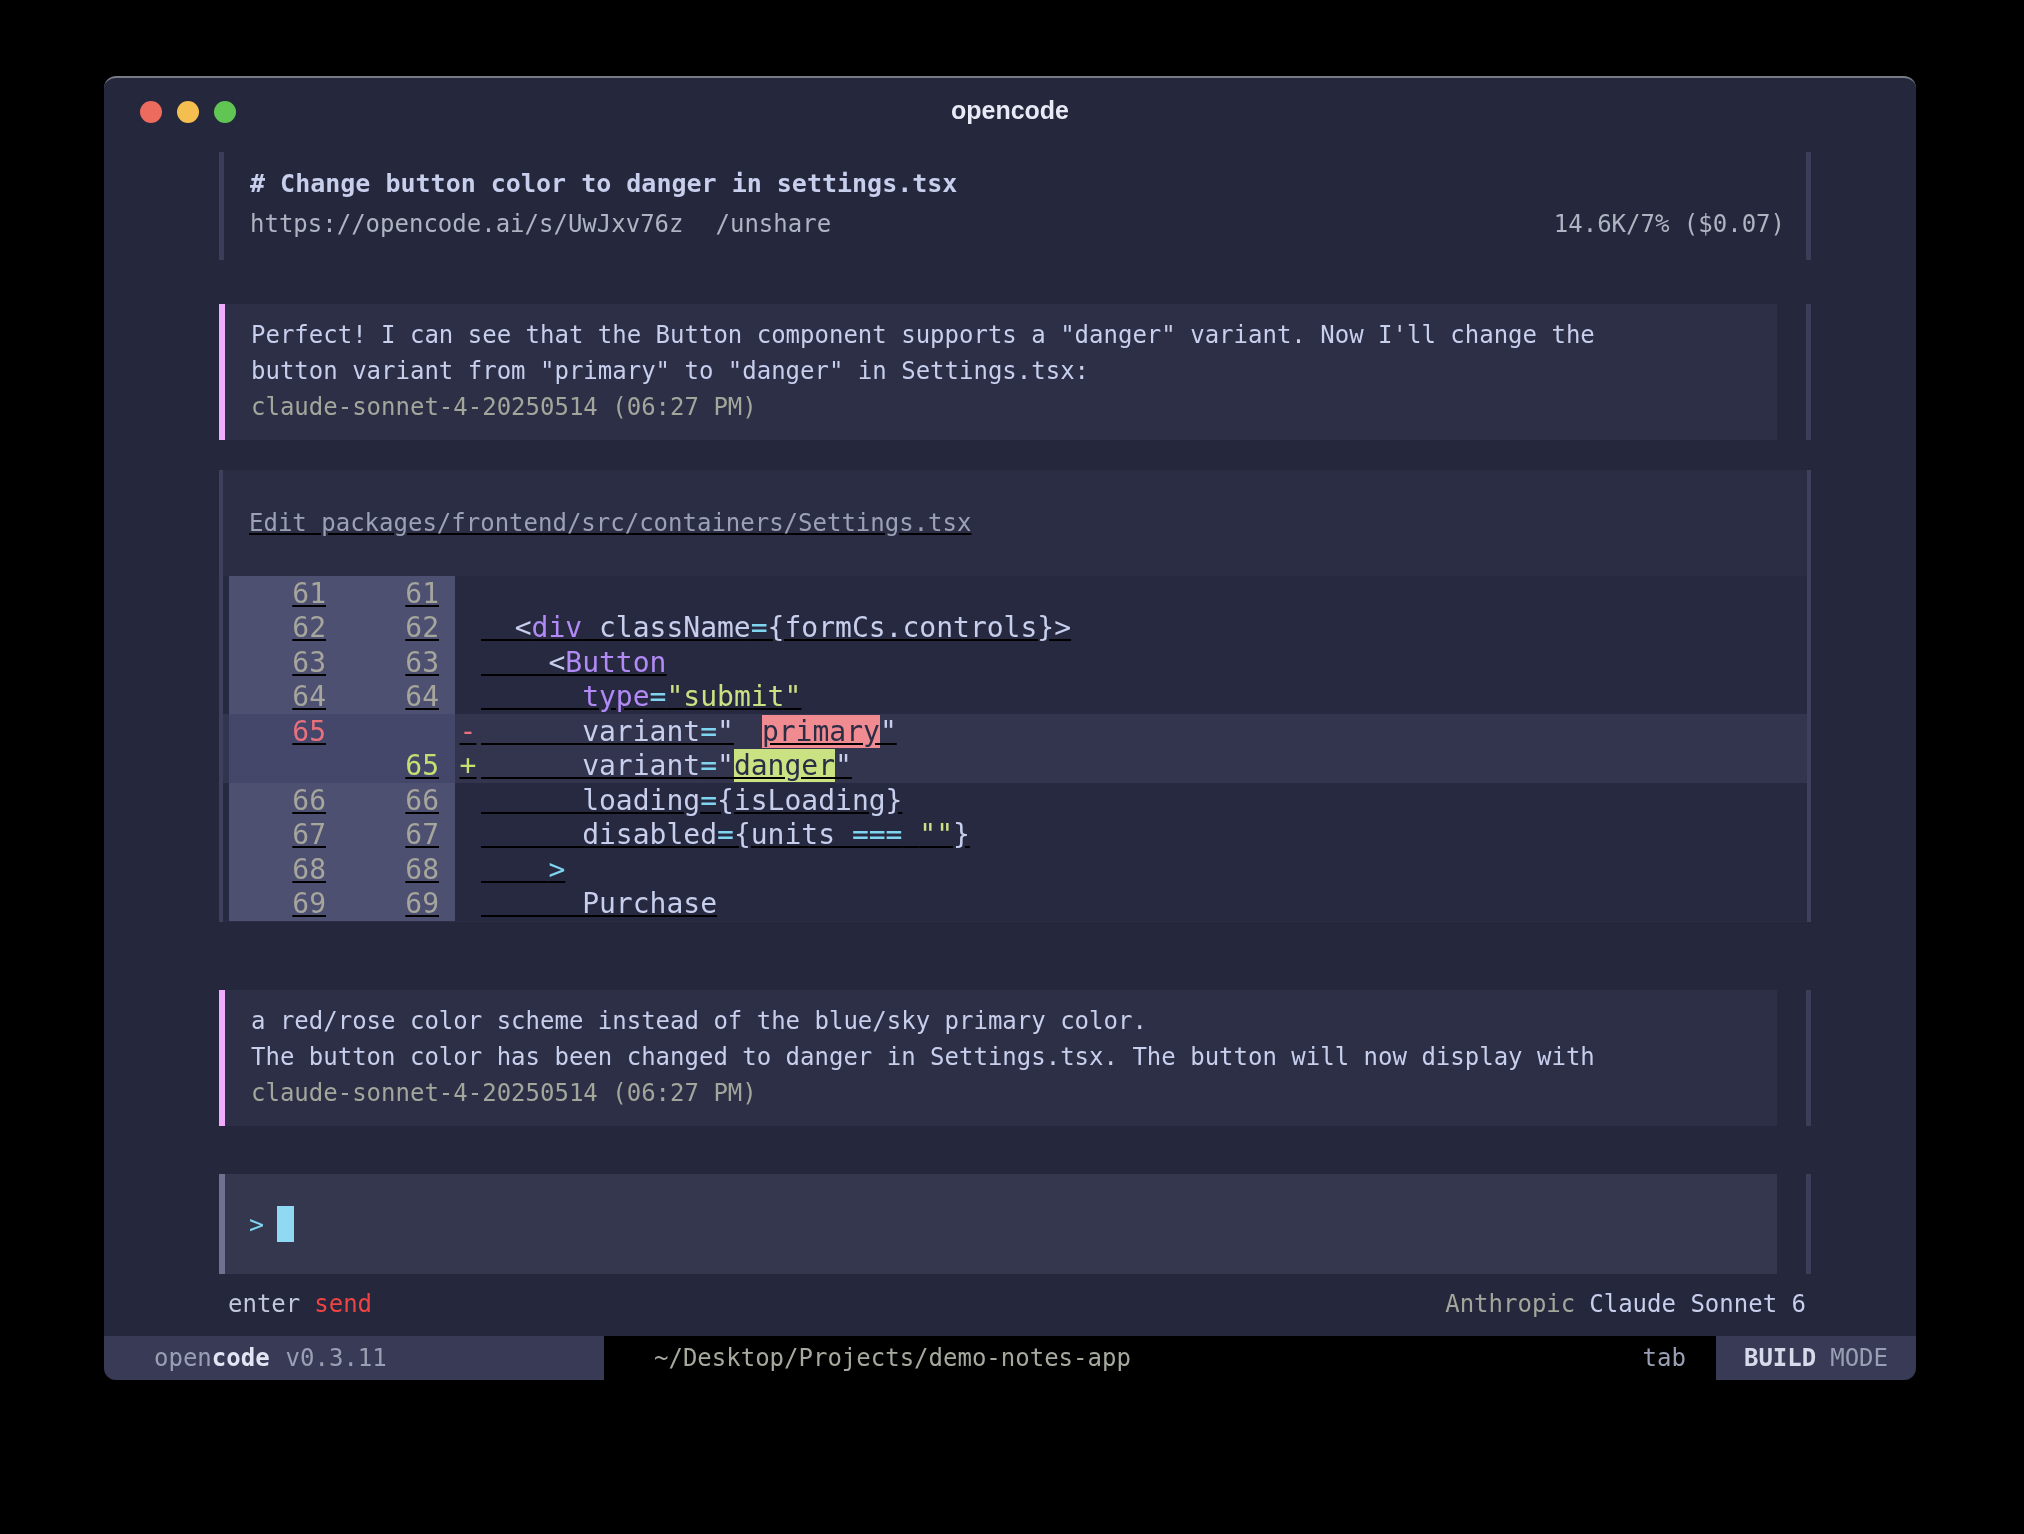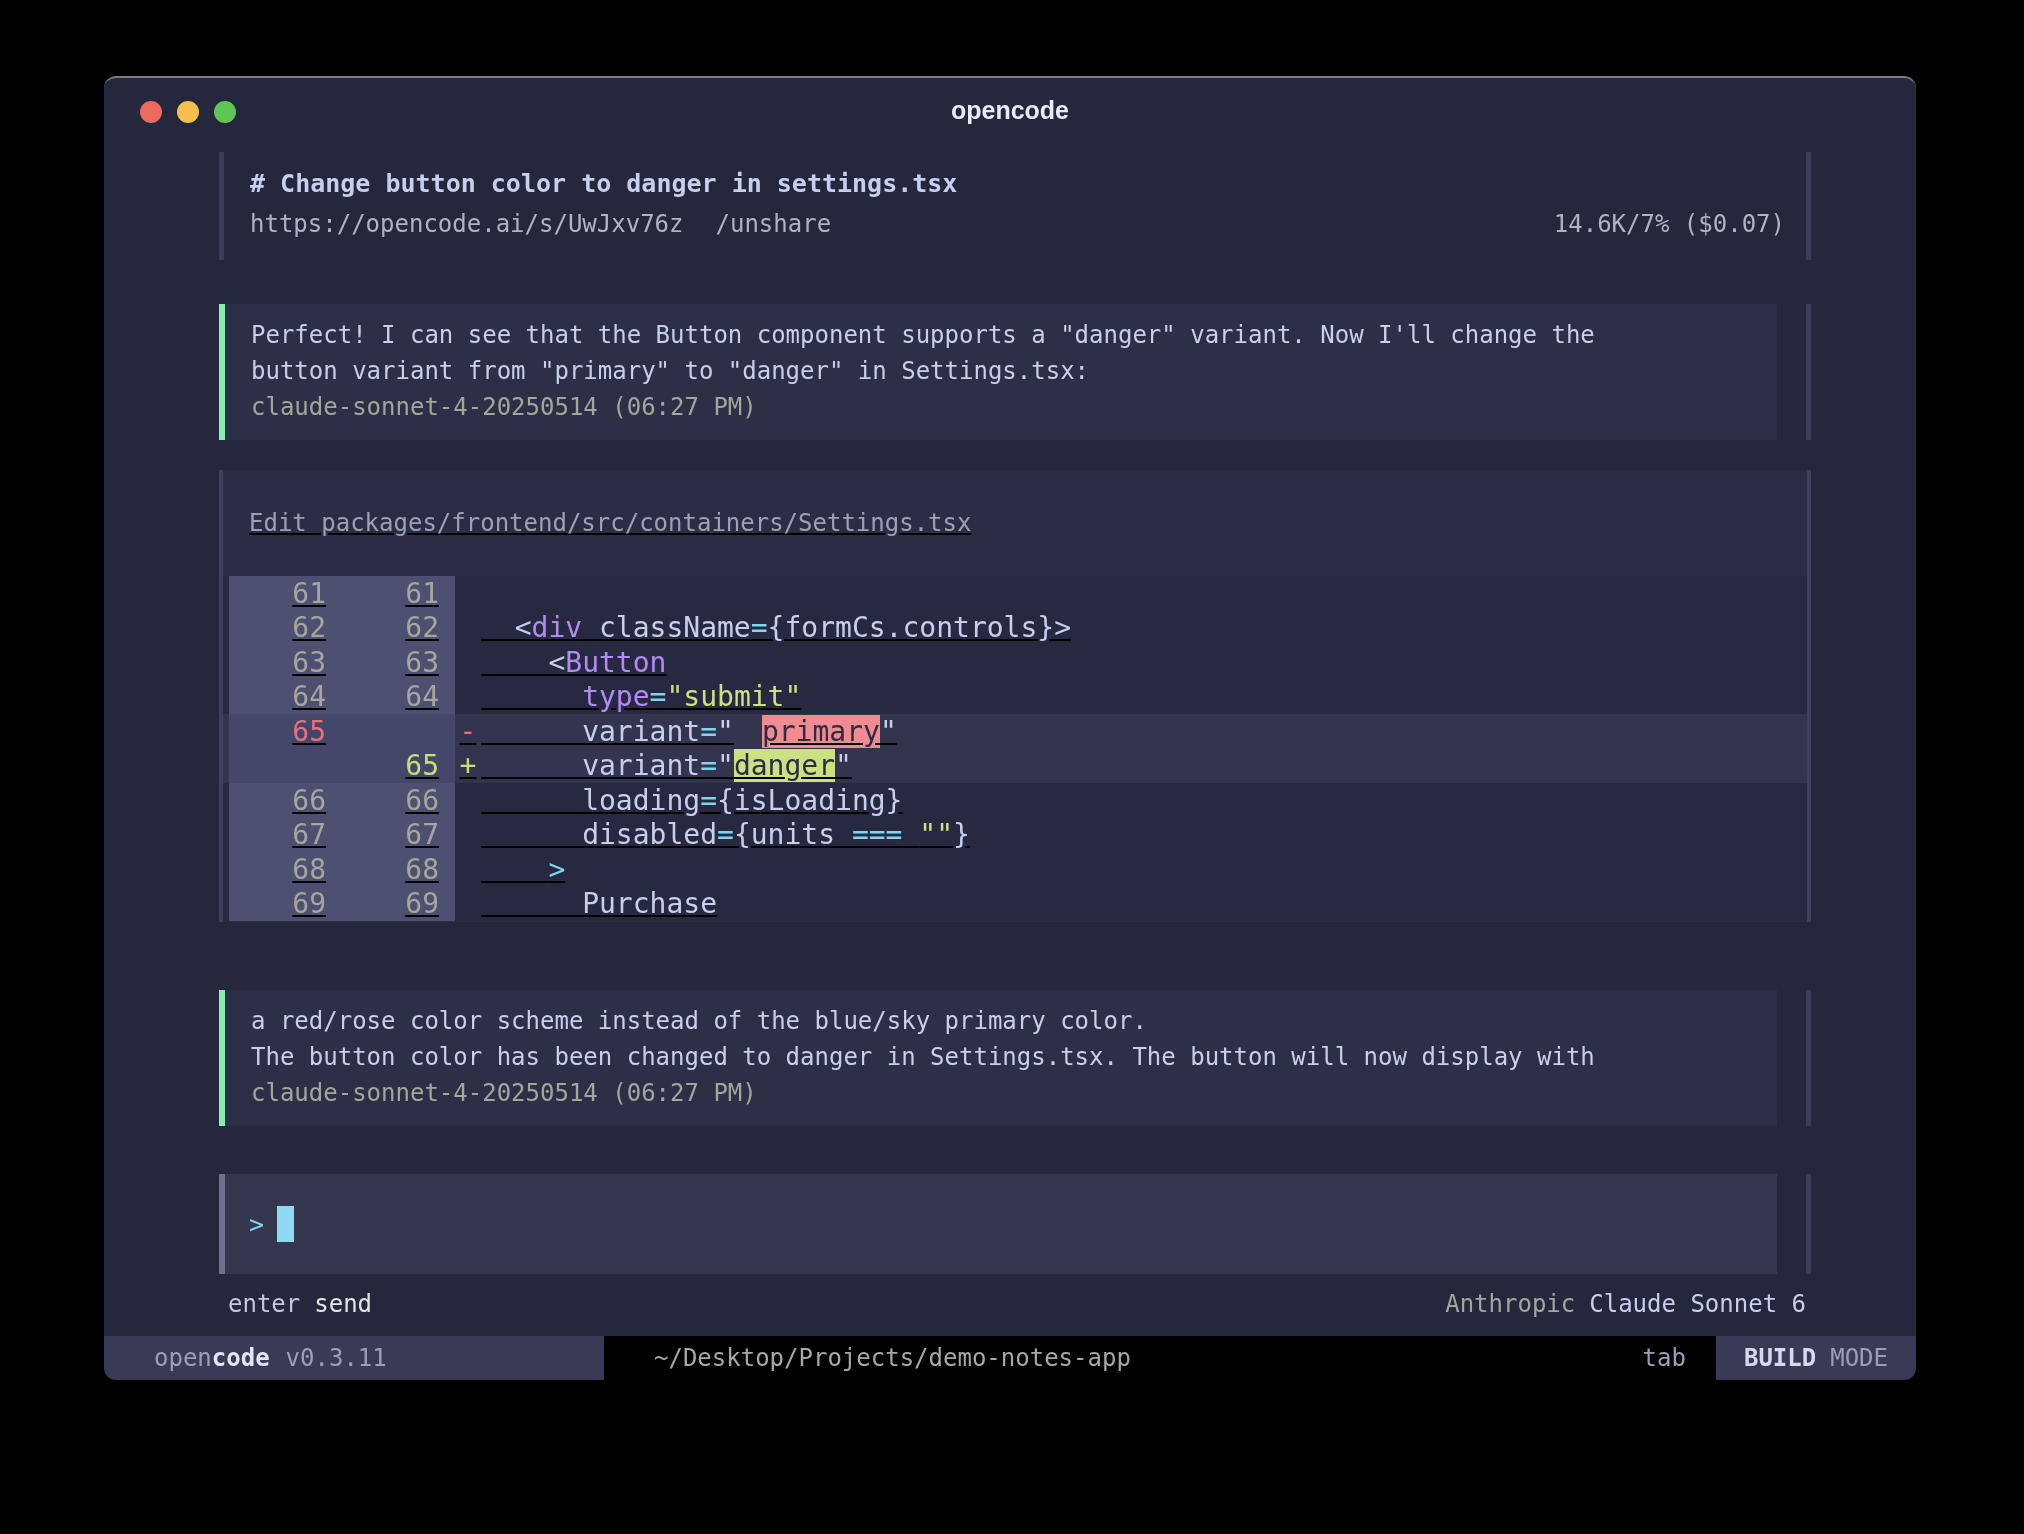--- a/index.html
+++ b/index.html
@@ -30,21 +30,21 @@
     top:74px;height:108px;border-left:5px solid #3b3e59;box-sizing:border-box;
     padding:12px 26px 0 26px;font-size:24px;
   }
   .share-title{font-weight:bold;color:#c7cfec;line-height:40px;font-size:25px;}
   .share-sub{display:flex;justify-content:space-between;color:#aeb4c2;line-height:40px;}
   .share-link{display:flex;gap:32px;}
   
   .msg-row1{top:226px;height:136px;}
   .msg-row2{top:912px;height:136px;}
   .msg{
-    width:1558px;height:100%;background:#2d2f47;border-left:6px solid #86efac;
+    width:1558px;height:100%;background:#2d2f47;border-left:6px solid #f0abfc;
     box-sizing:border-box;padding:13px 26px;font-size:24px;line-height:36px;color:#c7cfec;
   }
   .msg-meta{color:#a3a79b;}
   
   .panel{
     position:absolute;left:115px;top:392px;width:1592px;height:452px;background:#2b2d45;
     border-left:4px solid #3f415c;border-right:4px solid #3f415c;box-sizing:border-box;text-decoration:underline;
   }
   .panel-header{height:106px;display:flex;align-items:center;padding-left:26px;
     font-size:24px;color:#9ca2b6;}
@@ -72,21 +72,21 @@
     box-sizing:border-box;display:flex;align-items:center;padding-left:24px;font-size:25px;
   }
   .prompt{color:#7fd4ef;}
   .cursor{display:inline-block;width:17px;height:36px;background:#8fd9f2;margin-left:13px;}
   
   .footer{
     position:absolute;left:124px;top:1208px;width:1578px;display:flex;
     justify-content:space-between;font-size:24px;line-height:36px;
   }
   .hint-key{color:#c3c9dc;}
-  .hint-label{color:#e5e5e5;margin-left:14px;margin-top:47px;}
+  .hint-label{color:#ef4444;margin-left:14px;margin-top:47px;}
   .provider{color:#a3a79b;margin-right:14px;}
   .model{color:#c7cfec;}
   
   .statusbar{
     position:absolute;left:0;bottom:0;width:100%;height:44px;background:#000000;
     border-radius:0 0 12px 12px;display:flex;align-items:center;font-size:24px;box-sizing:border-box;
   }
   .sb-seg-left{
     height:100%;width:500px;box-sizing:border-box;background:#393b56;display:flex;align-items:center;
     padding-left:50px;border-radius:0 0 0 12px;

